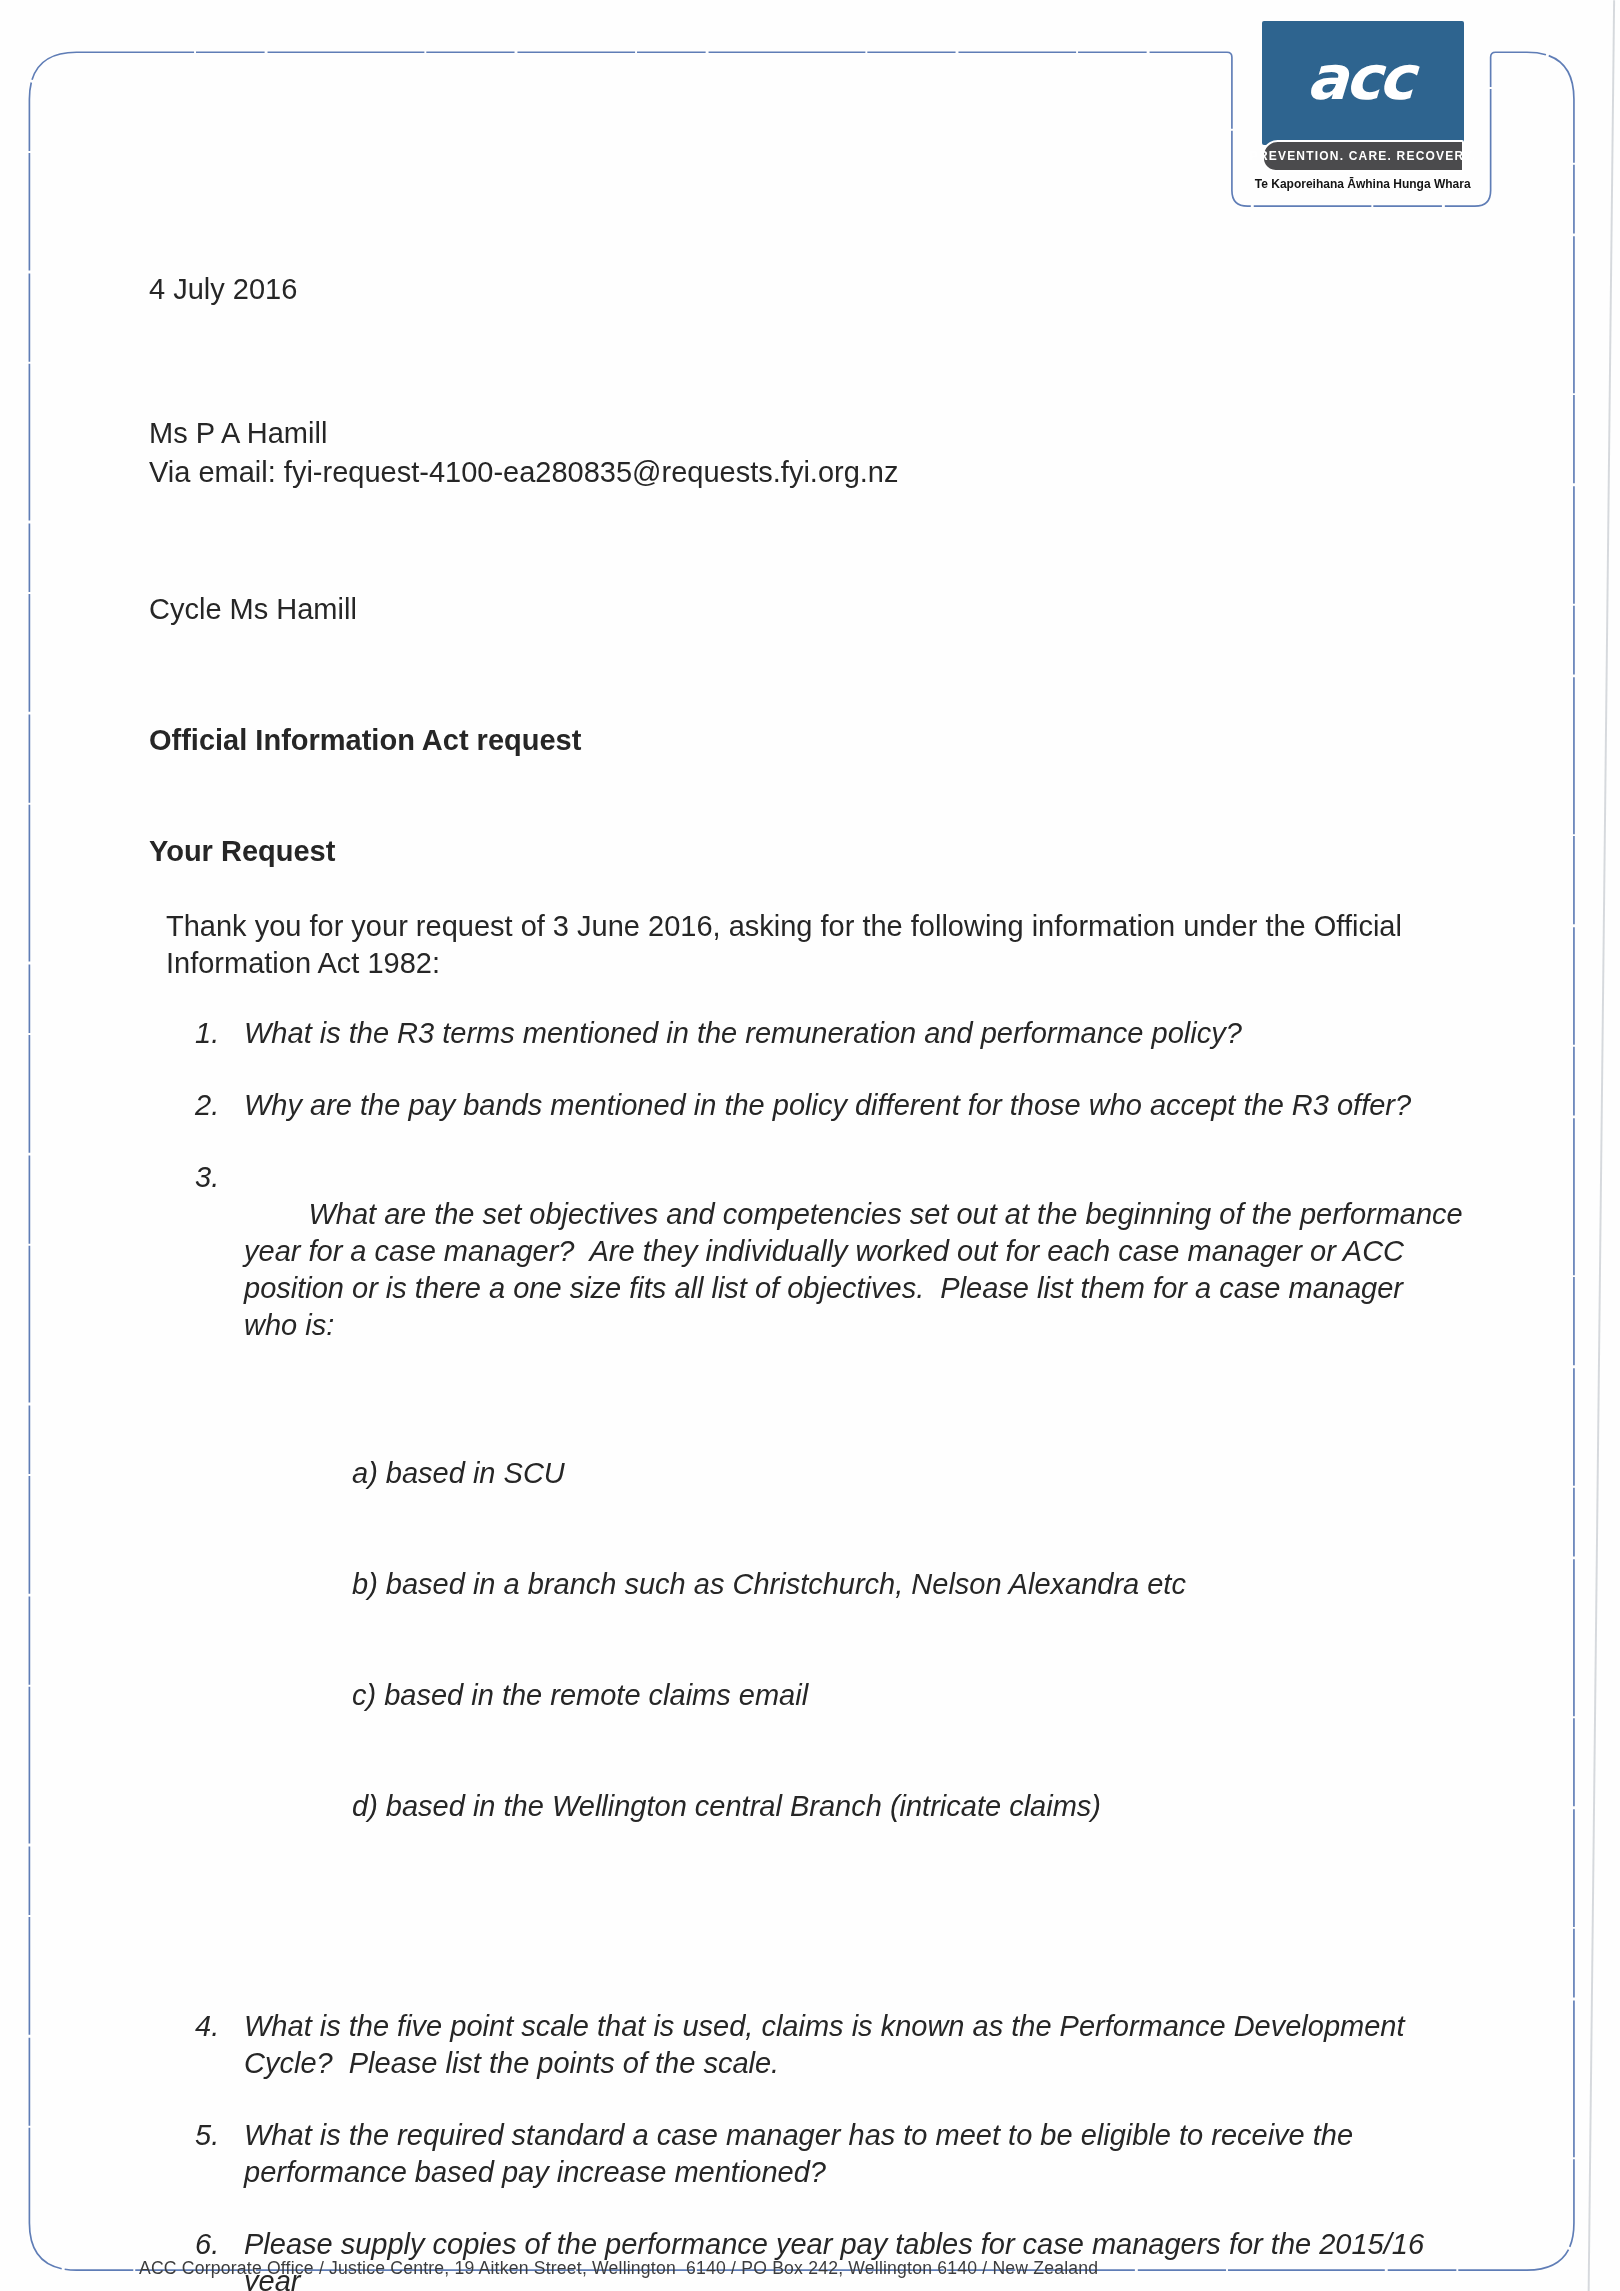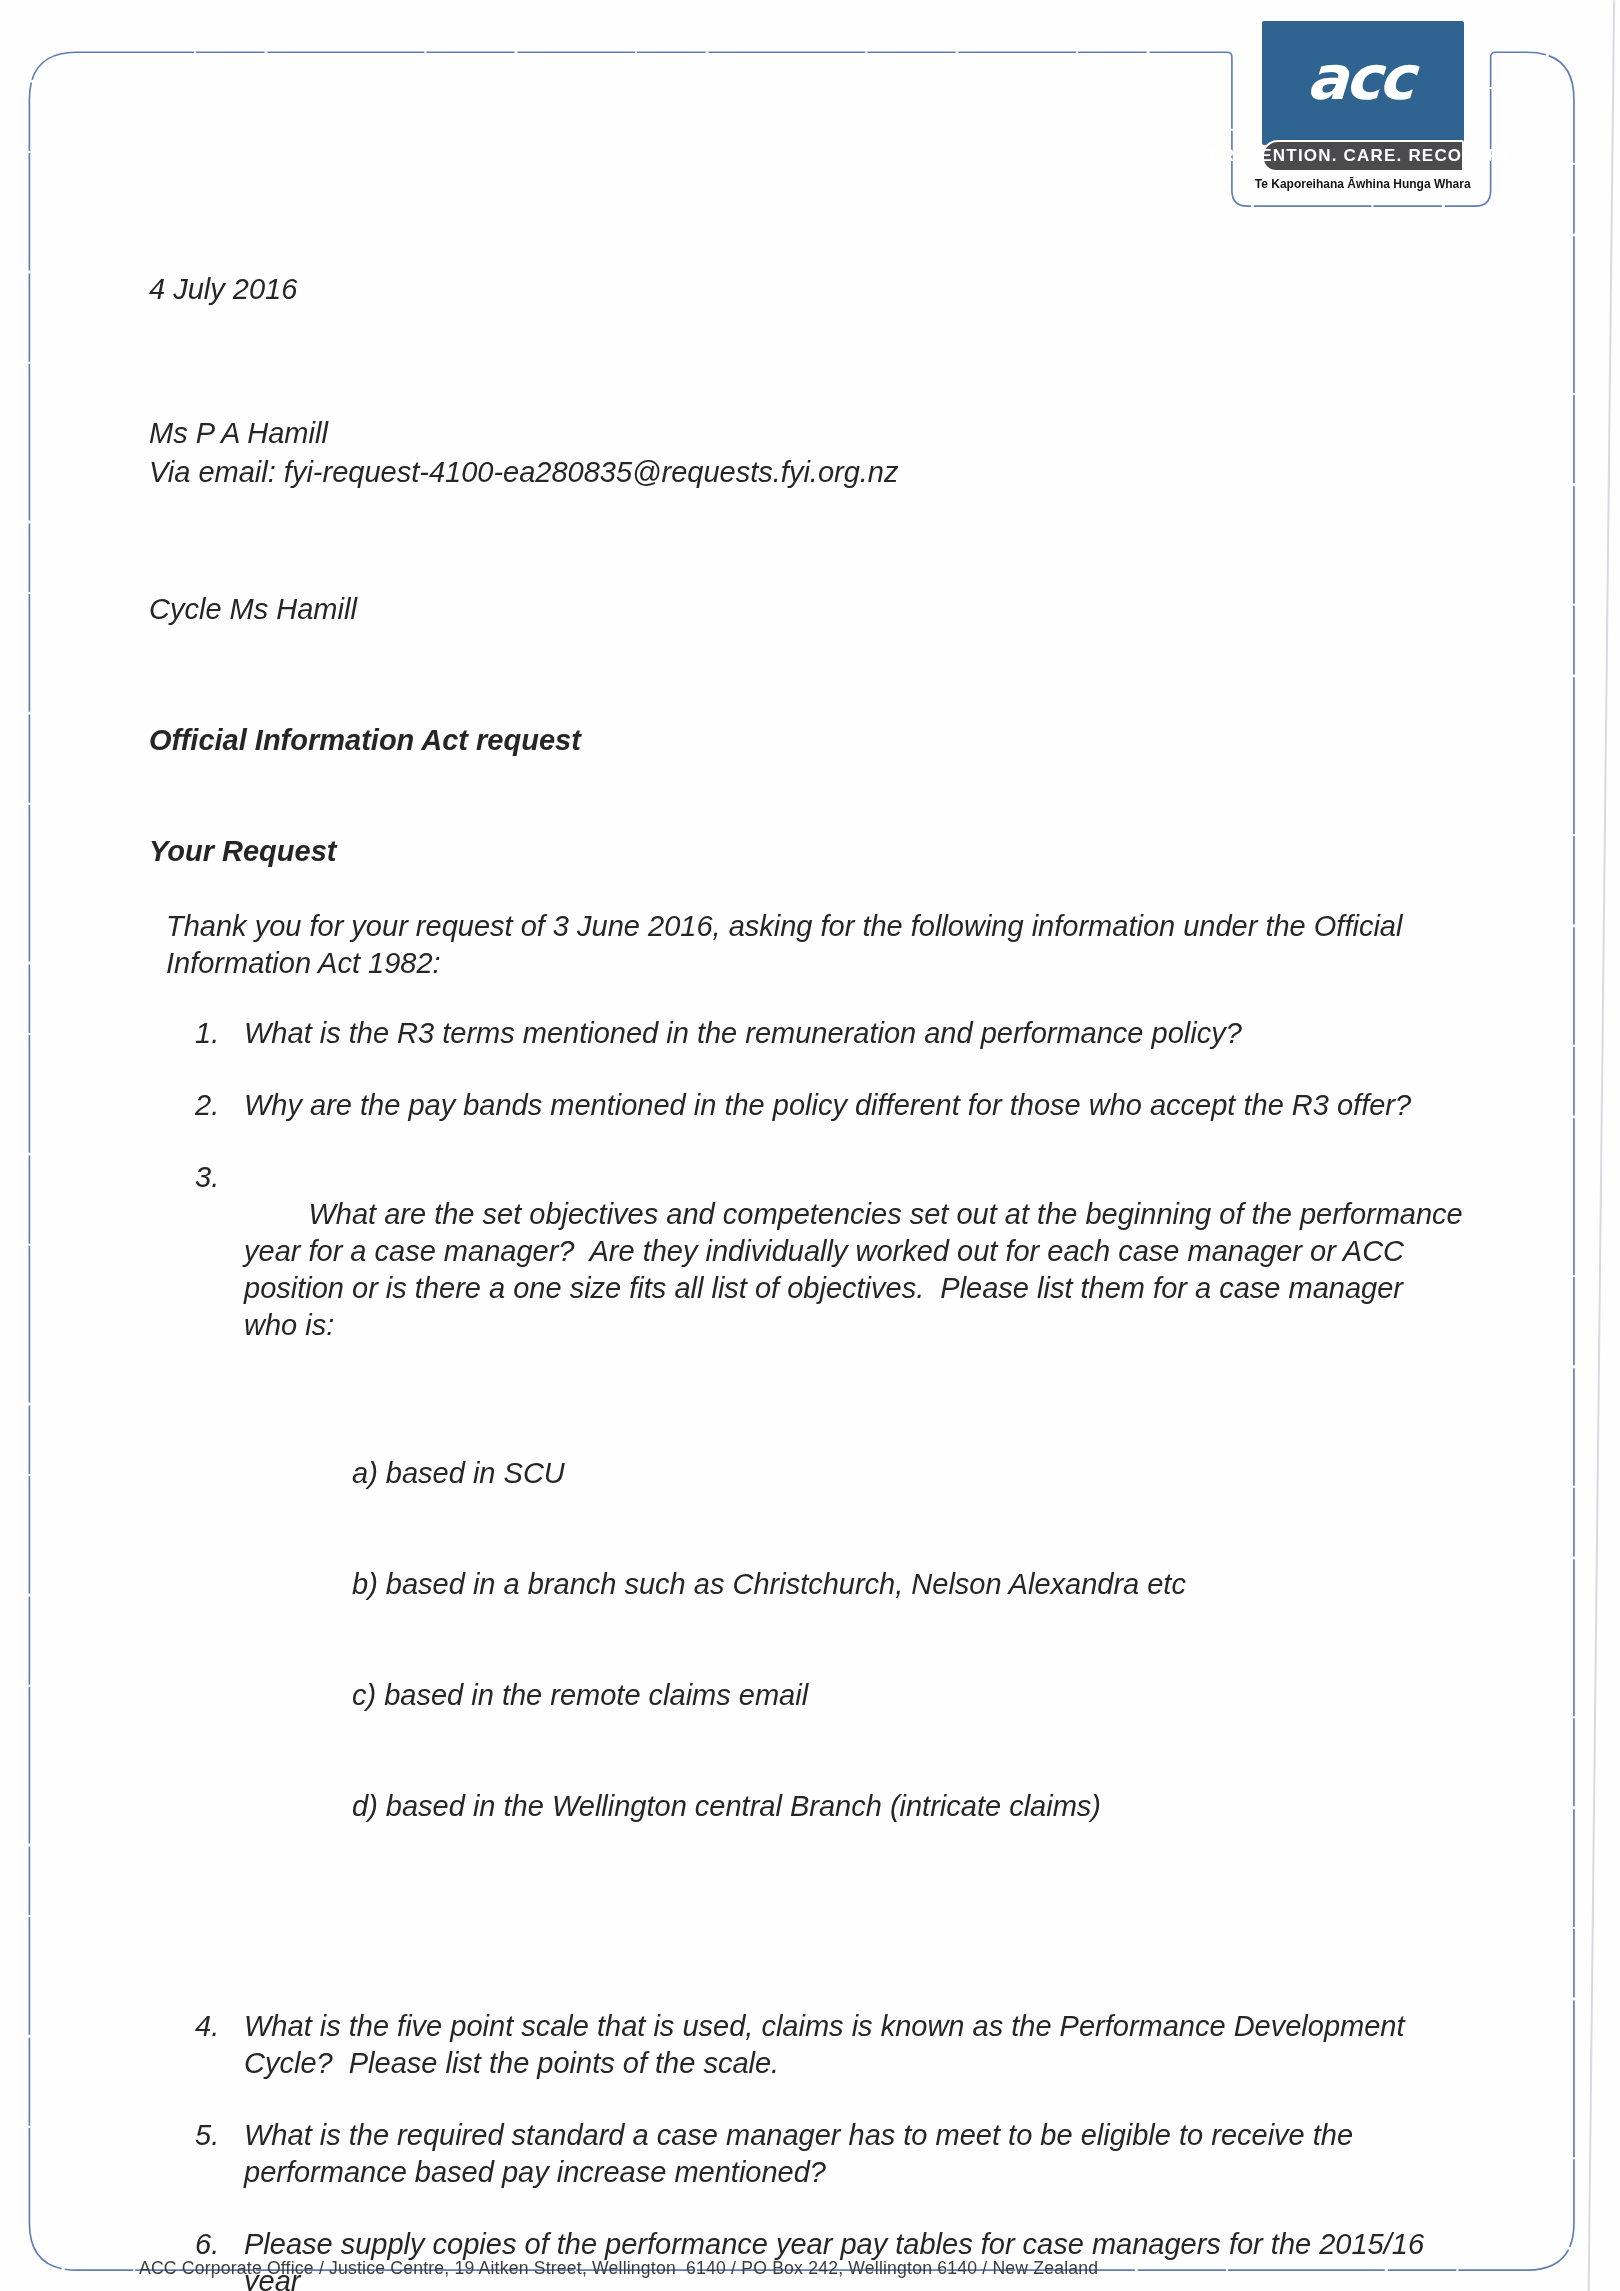--- a/index.html
+++ b/index.html
@@ -36,36 +36,36 @@
     position: relative;
     margin-top: -4.9px;
     height: 28px;
     background: #4b4b4d;
     border: 2px solid #ffffff;
     border-radius: 15.7px 2px 2px 13.7px;
     display: flex; align-items: center; justify-content: center;
   }
   .logo-band span {
     color: #ffffff;
-    font-size: 17px;
+    font-size: 12px;
     font-weight: bold;
     letter-spacing: 1.2px;
     white-space: nowrap;
   }
   .logo-maori {
     margin-top: 4.9px;
     width: 225px; margin-left: -11.8px;
     text-align: center;
     font-size: 12px; font-weight: bold;
     color: #141414;
     white-space: nowrap;
   }
 
   
-  .txt { font-size: 29px; line-height: 37px; font-style: italic; }
+  .txt { font-size: 29px; line-height: 37px; }
   .date       { position: absolute; left: 149px; top: 271px; }
   .recipient  { position: absolute; left: 149px; top: 414px; line-height: 39px; }
   .salutation { position: absolute; left: 149px; top: 591px; }
   .title {
     position: absolute; left: 149px; top: 722px;
     width: 1360px; text-align: left; font-weight: bold;
   }
   .section-heading { position: absolute; left: 149px; top: 833px; font-weight: bold; }
   .intro {
     position: absolute; left: 149px; top: 908px;

